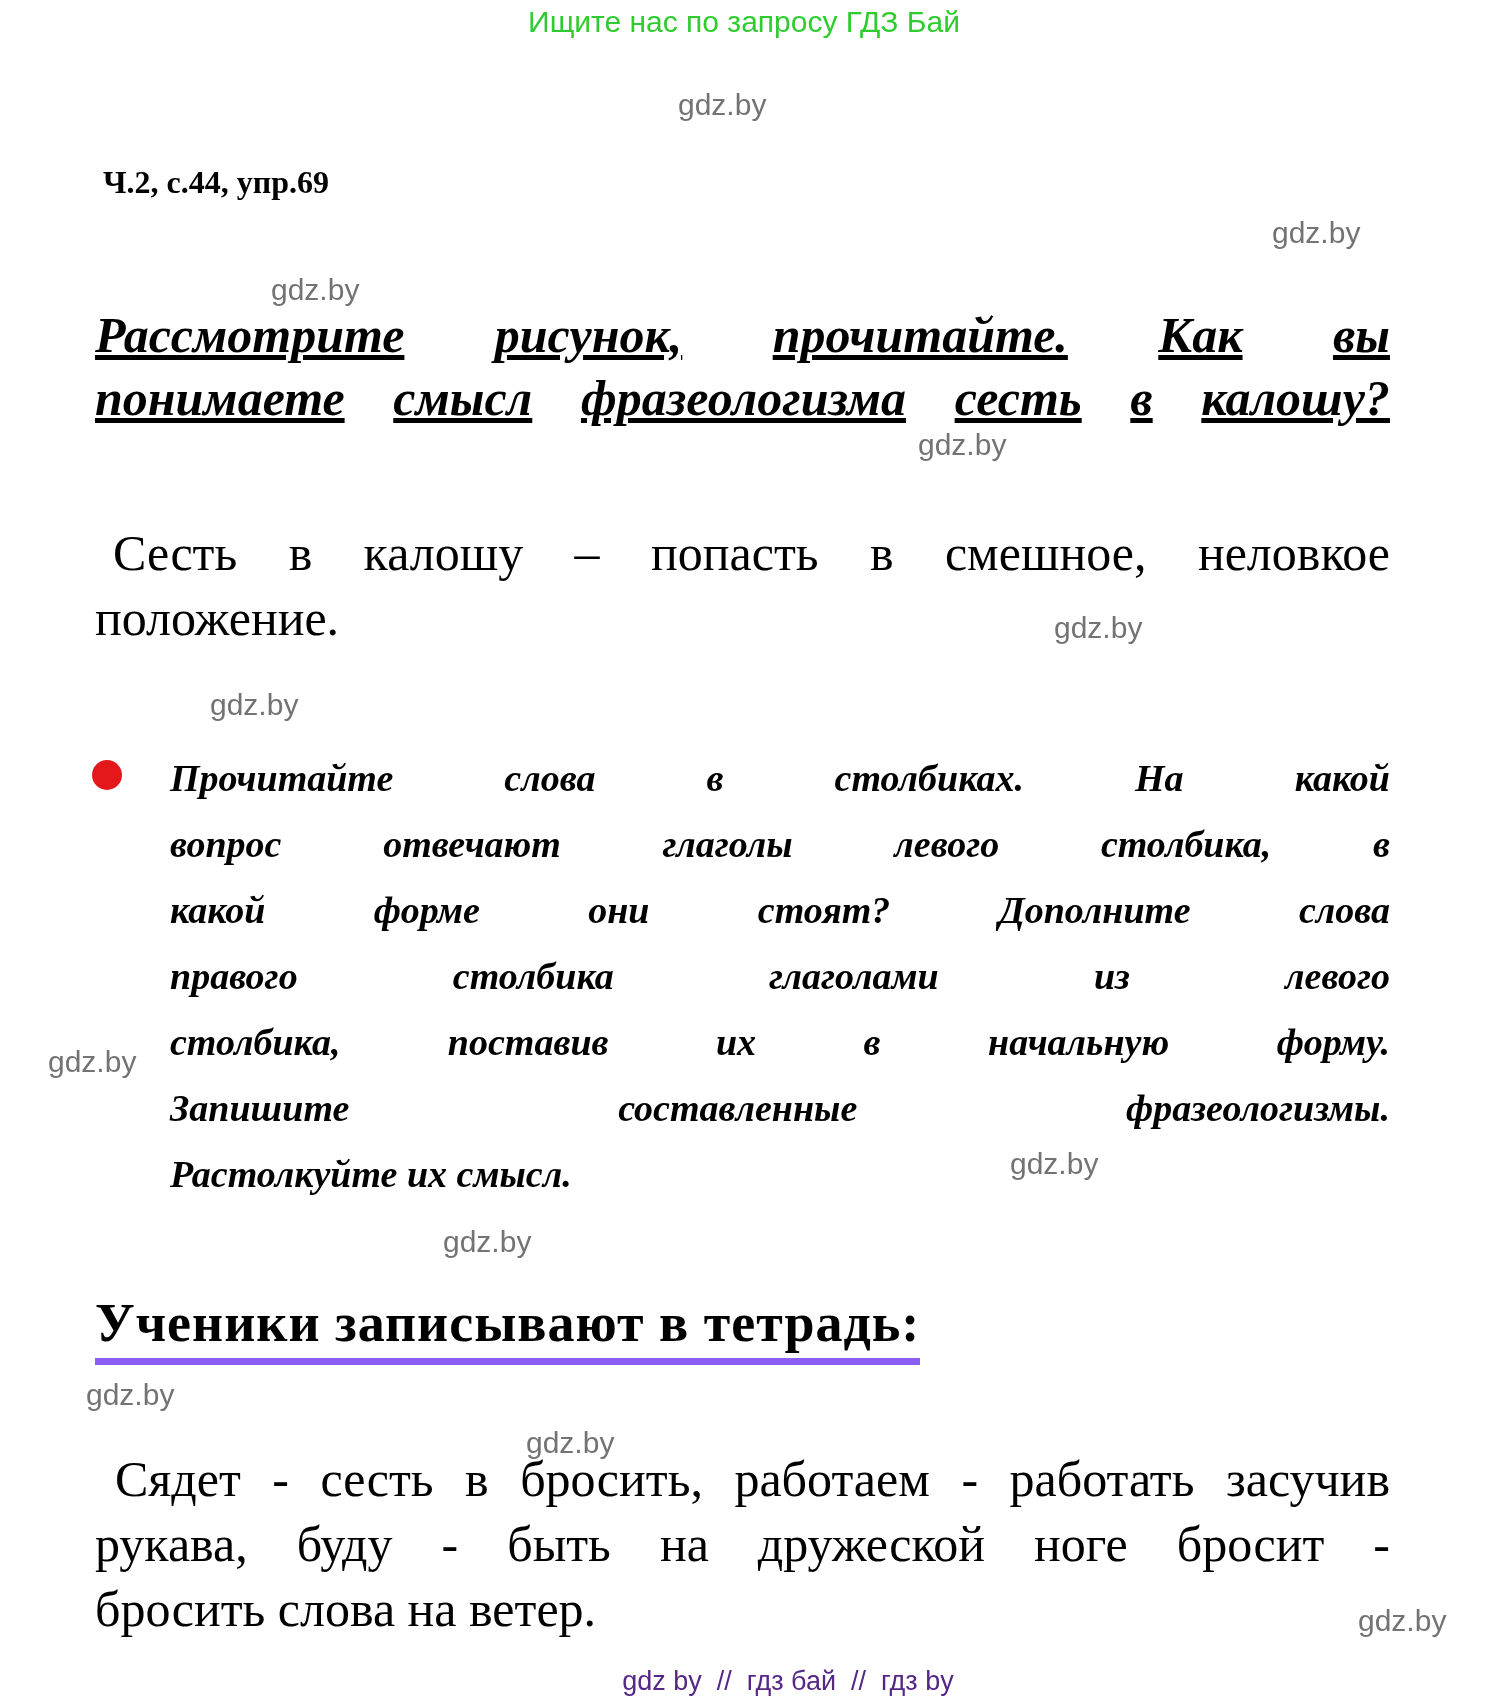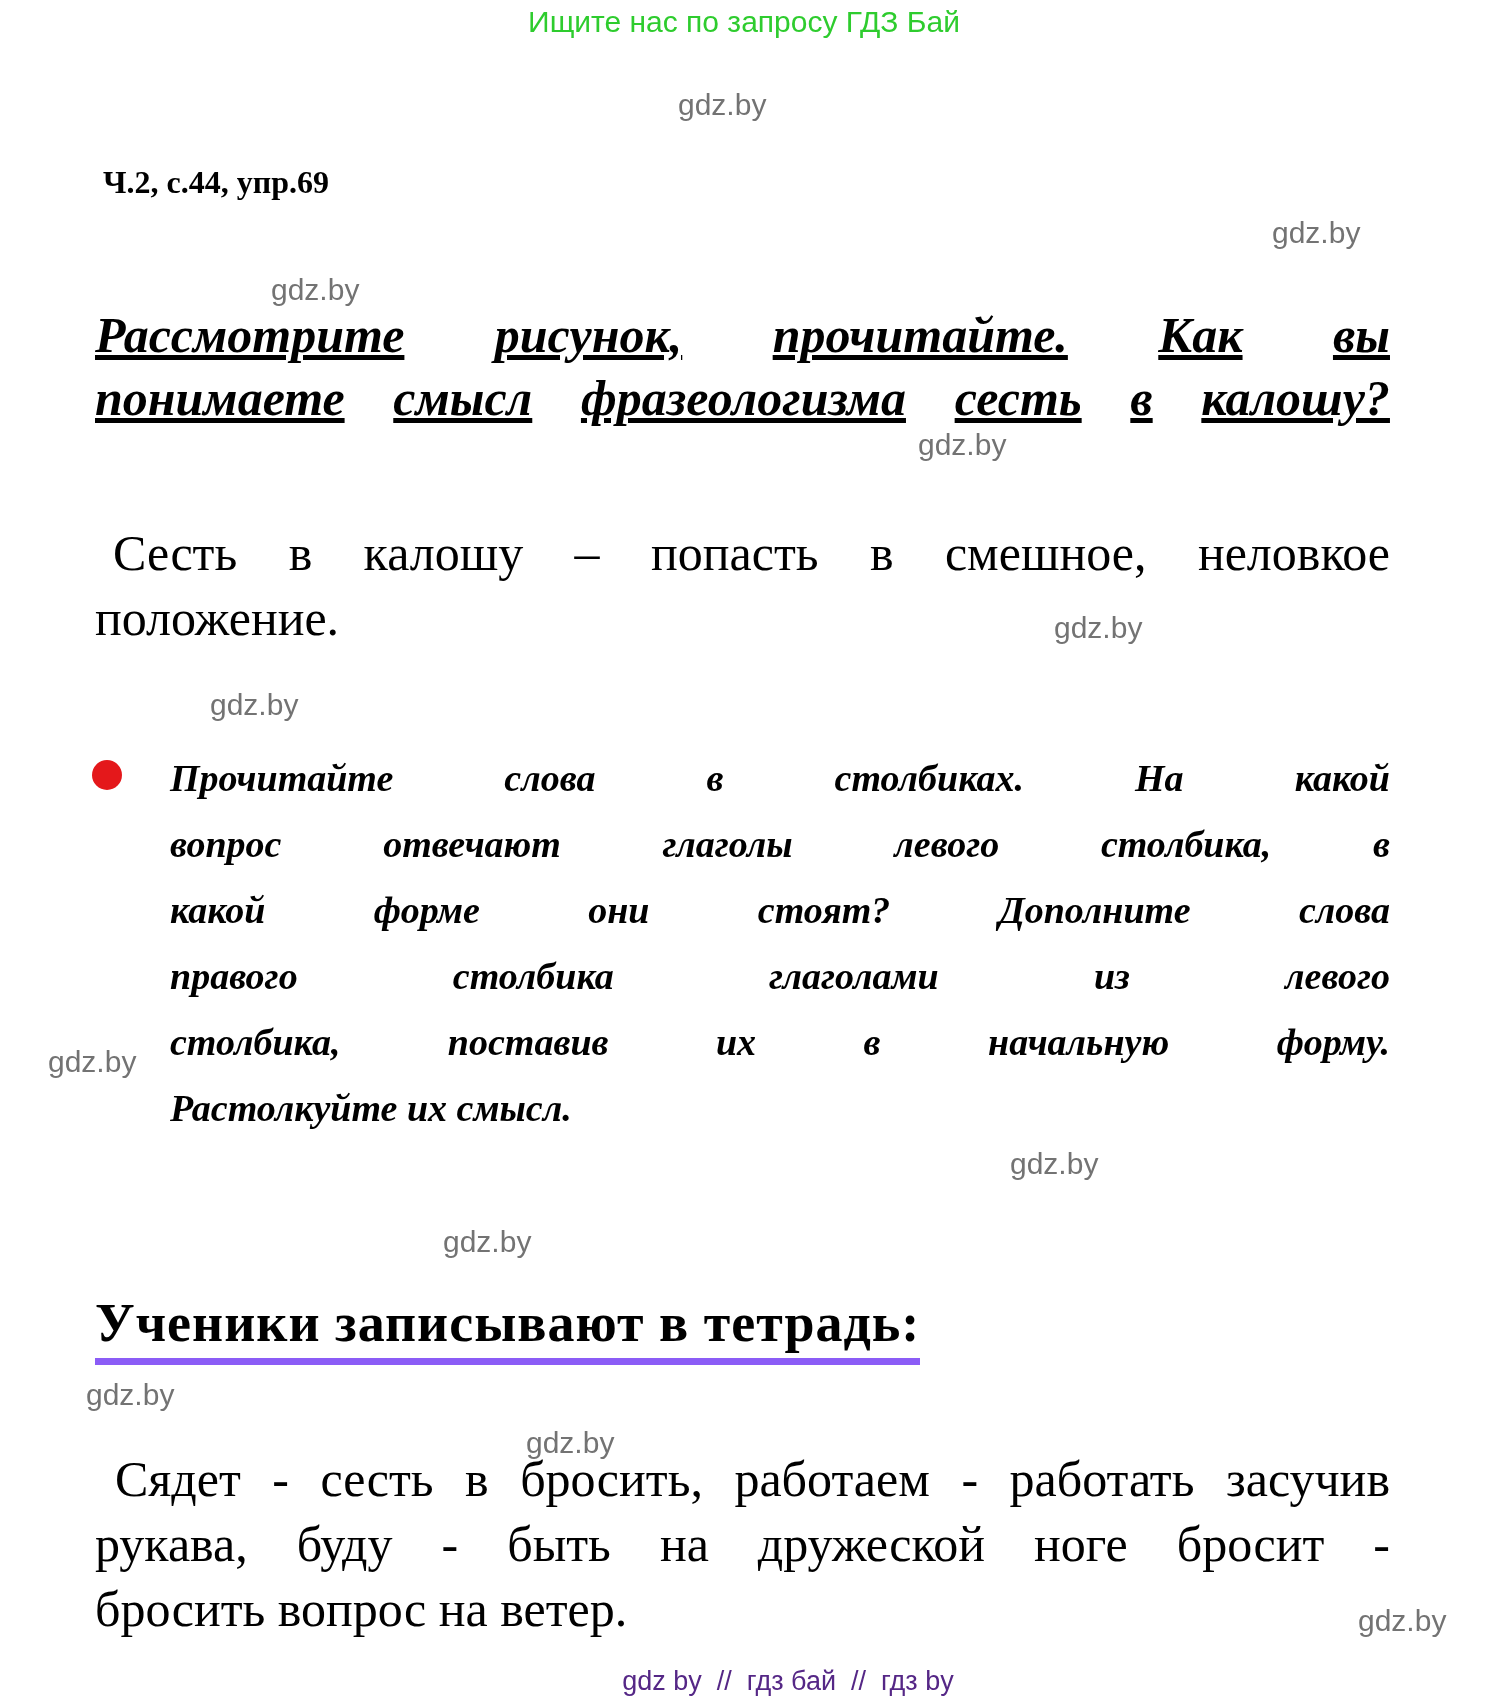--- a/index.html
+++ b/index.html
@@ -119,20 +119,25 @@
         <span>левого</span>
       </div>
       <div class="line just">
         <span>столбика,</span>
         <span>поставив</span>
         <span>их</span>
         <span>в</span>
         <span>начальную</span>
         <span>форму.</span>
       </div>
+      <div class="line just">
+        <span>Запишите</span>
+        <span>составленные</span>
+        <span>фразеологизмы.</span>
+      </div>
       <div class="line">Растолкуйте их смысл.</div>
     </div>
 
   <h2 class="subheading"><span class="ul">Ученики записывают в тетрадь:</span></h2>
 
   <div class="para p4">
       <div class="line just" style="padding-left: 20px;">
         <span>Сядет</span>
         <span>-</span>
         <span>сесть</span>
@@ -147,21 +152,21 @@
         <span>рукава,</span>
         <span>буду</span>
         <span>-</span>
         <span>быть</span>
         <span>на</span>
         <span>дружеской</span>
         <span>ноге</span>
         <span>бросит</span>
         <span>-</span>
       </div>
-      <div class="line">бросить вопрос на ветер.</div>
+      <div class="line">бросить слова на ветер.</div>
     </div>
 
   <div class="footer" style="color: rgb(85, 39, 134); margin-left: 44px;">gdz by  //  гдз бай  //  гдз by</div>
 
   <div id="wm-layer">
       <div class="wm" style="left: 678px; top: 88px;">gdz.by</div>
       <div class="wm" style="left: 1272px; top: 216px;">gdz.by</div>
       <div class="wm" style="left: 271px; top: 273px;">gdz.by</div>
       <div class="wm" style="left: 918px; top: 428px;">gdz.by</div>
       <div class="wm" style="left: 1054px; top: 611px;">gdz.by</div>

